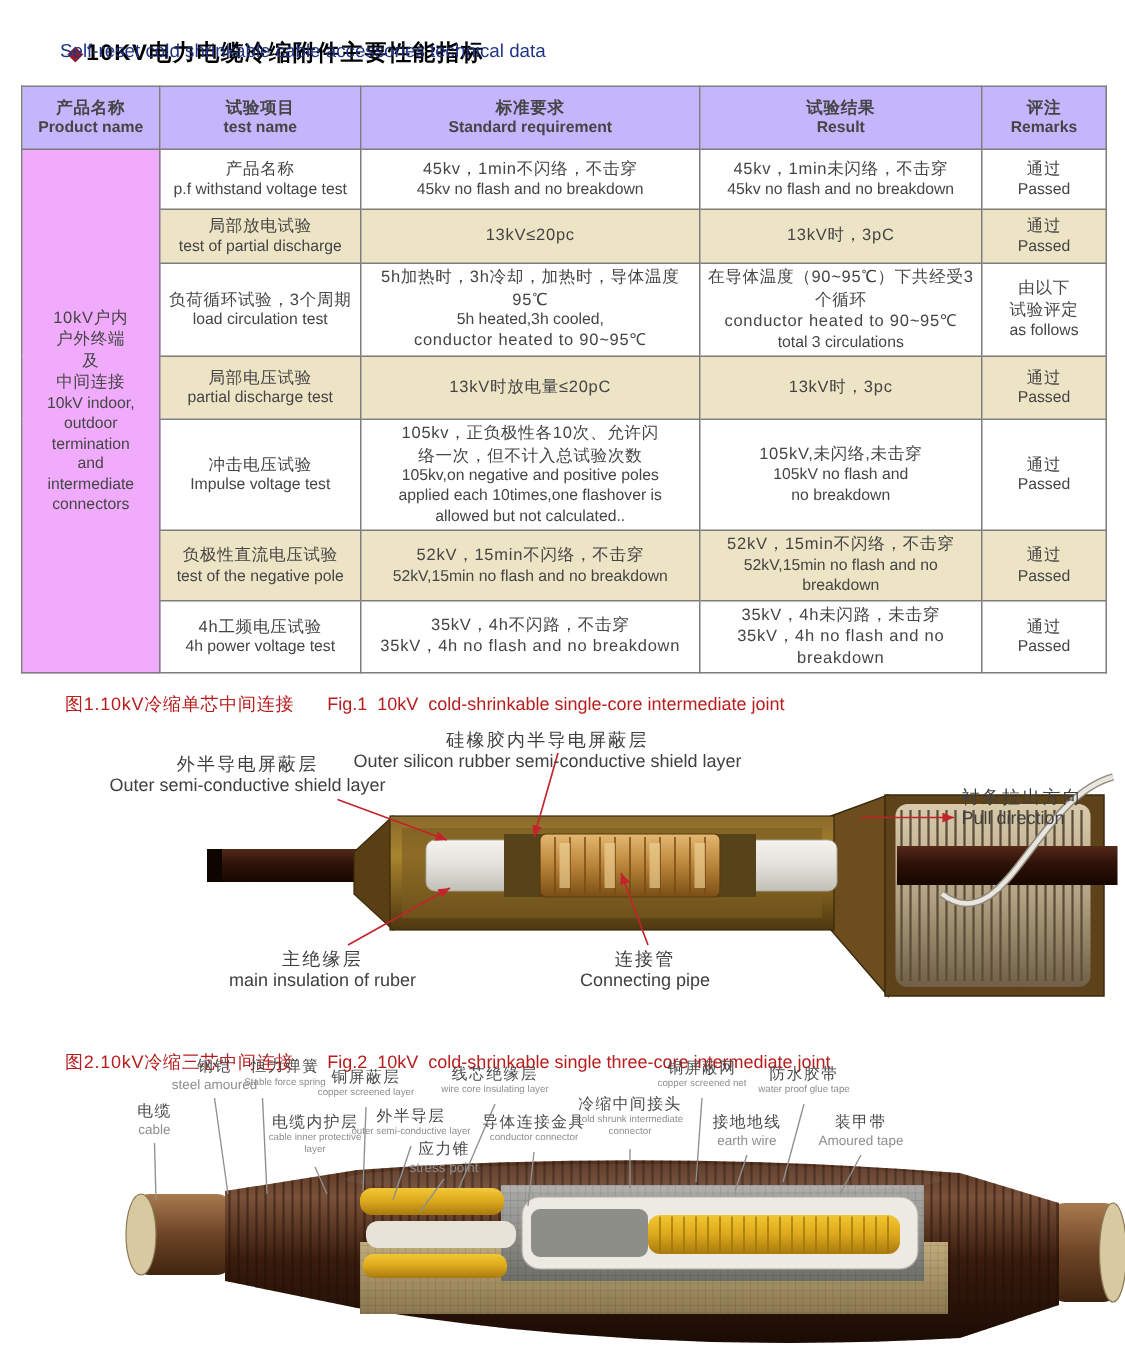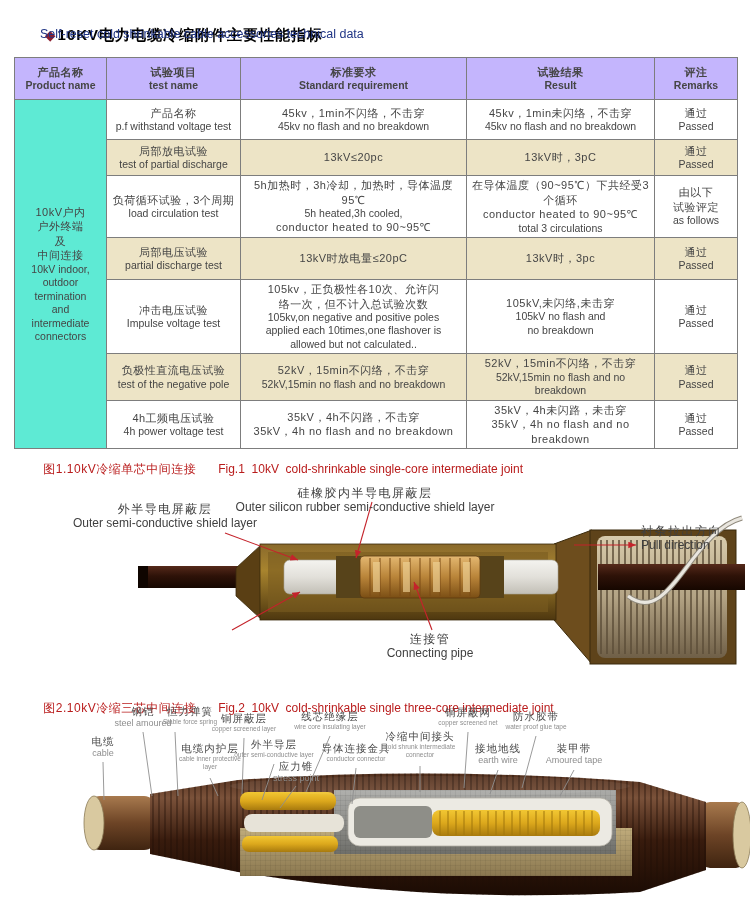--- a/index.html
+++ b/index.html
@@ -12,21 +12,21 @@
   .doc-title .tzh { color:#000000; font-size:15px; font-weight:bold; letter-spacing:1px; }
   .doc-subtitle { position:absolute; top:27px; left:40px; color:#203585; font-size:12.5px; }
 
   
   table.spec { position:absolute; top:57px; left:14px; width:723px; border-collapse:collapse; table-layout:fixed; }
   table.spec th, table.spec td { border:1px solid #7d7d7d; text-align:center; vertical-align:middle; padding:2px 3px; color:#454545; }
   table.spec thead th { background:#c4b5fd; height:42px; font-weight:bold; }
   .zh { font-size:11px; line-height:1.32; letter-spacing:0.5px; }
   .en { font-size:10.5px; line-height:1.28; }
   td.beige { background:#ede4c6; }
-  td.product-cell { background:#5eead4; }
+  td.product-cell { background:#f0abfc; }
 
   
   .fig-caption { position:absolute; left:30px; font-size:12px; color:#b91c1c; white-space:pre; }
   .fig-caption .cap-zh { margin-right:22px; letter-spacing:0.5px; }
   #fig1-caption { top:447px; }
   #fig2-caption { top:686px; }
 
   
   .fig-svg { position:absolute; left:0; }
   #fig1-svg { top:466px; }
@@ -312,20 +312,24 @@
     <div class="len1">Outer silicon rubber semi-conductive shield layer</div>
   </div>
   <div class="f1label" id="f1-outer">
     <div class="lzh1">外半导电屏蔽层</div>
     <div class="len1">Outer semi-conductive shield layer</div>
   </div>
   <div class="f1label" id="f1-pull">
     <div class="lzh1">衬条拉出方向</div>
     <div class="len1">Pull direction</div>
   </div>
+  <div class="f1label" id="f1-insul">
+    <div class="lzh1">主绝缘层</div>
+    <div class="len1">main insulation of ruber</div>
+  </div>
   <div class="f1label" id="f1-pipe">
     <div class="lzh1">连接管</div>
     <div class="len1">Connecting pipe</div>
   </div>
 
   <div class="fig-caption" id="fig2-caption">
     <span class="cap-zh">图2.10kV冷缩三芯中间连接</span><span class="cap-en">Fig.2  10kV  cold-shrinkable single three-core intermediate joint</span>
   </div>
 
   <svg id="fig2-svg" class="fig-svg" width="750" height="218" viewBox="0 0 750 218">

